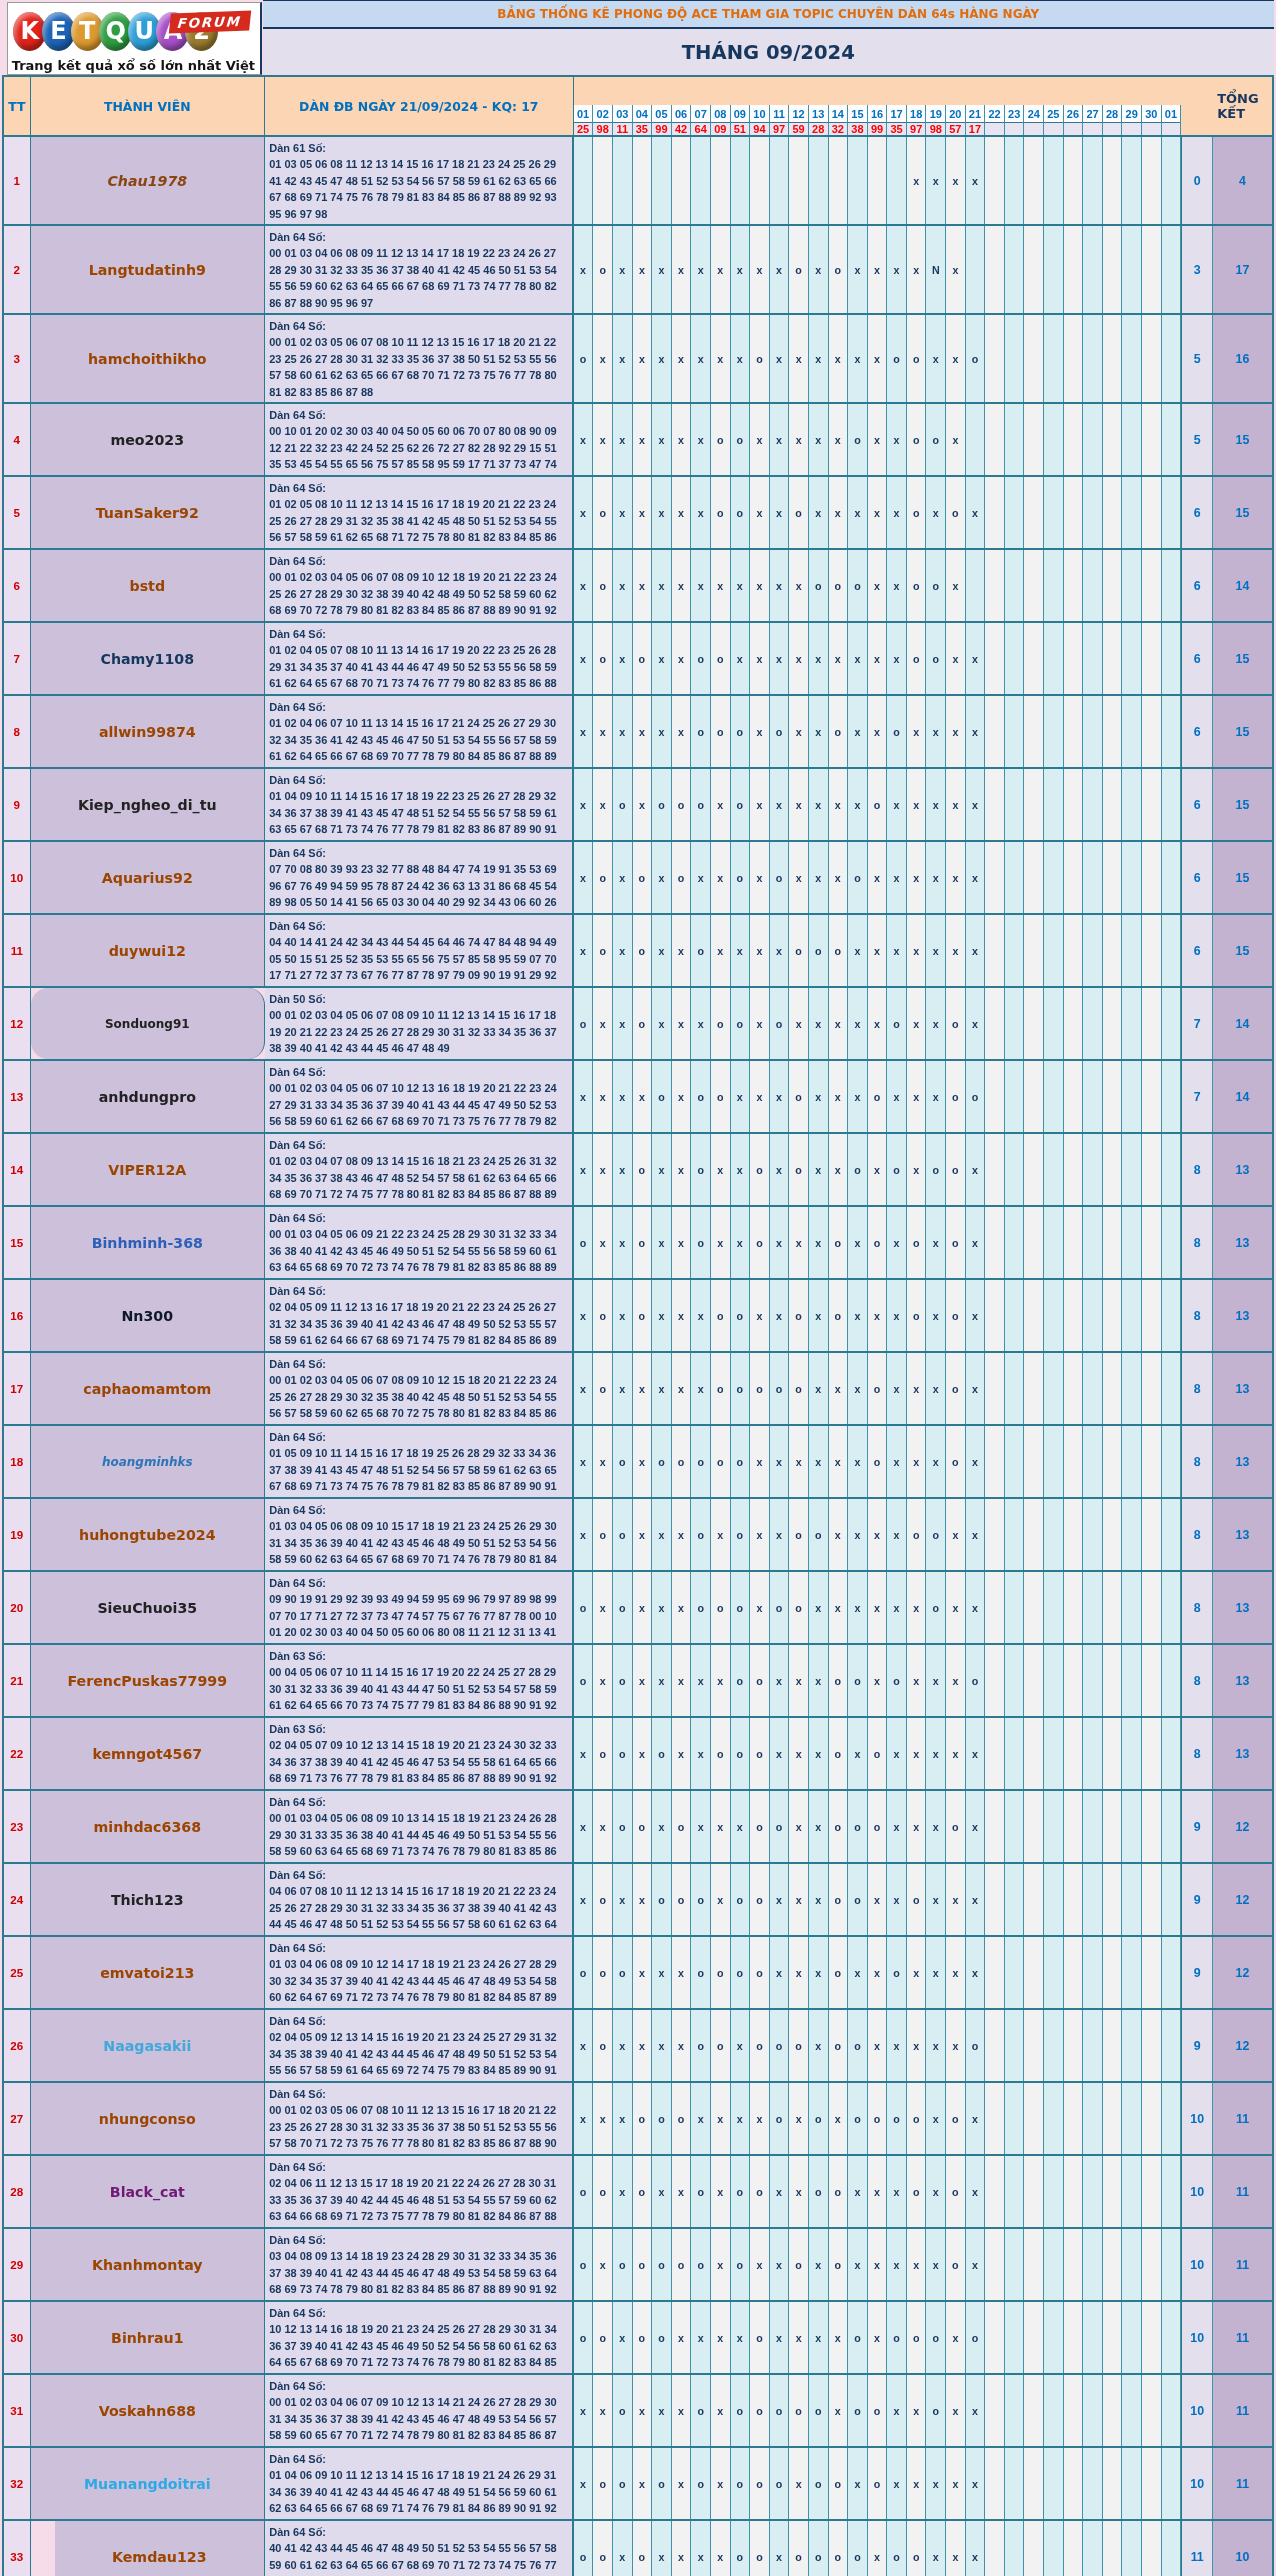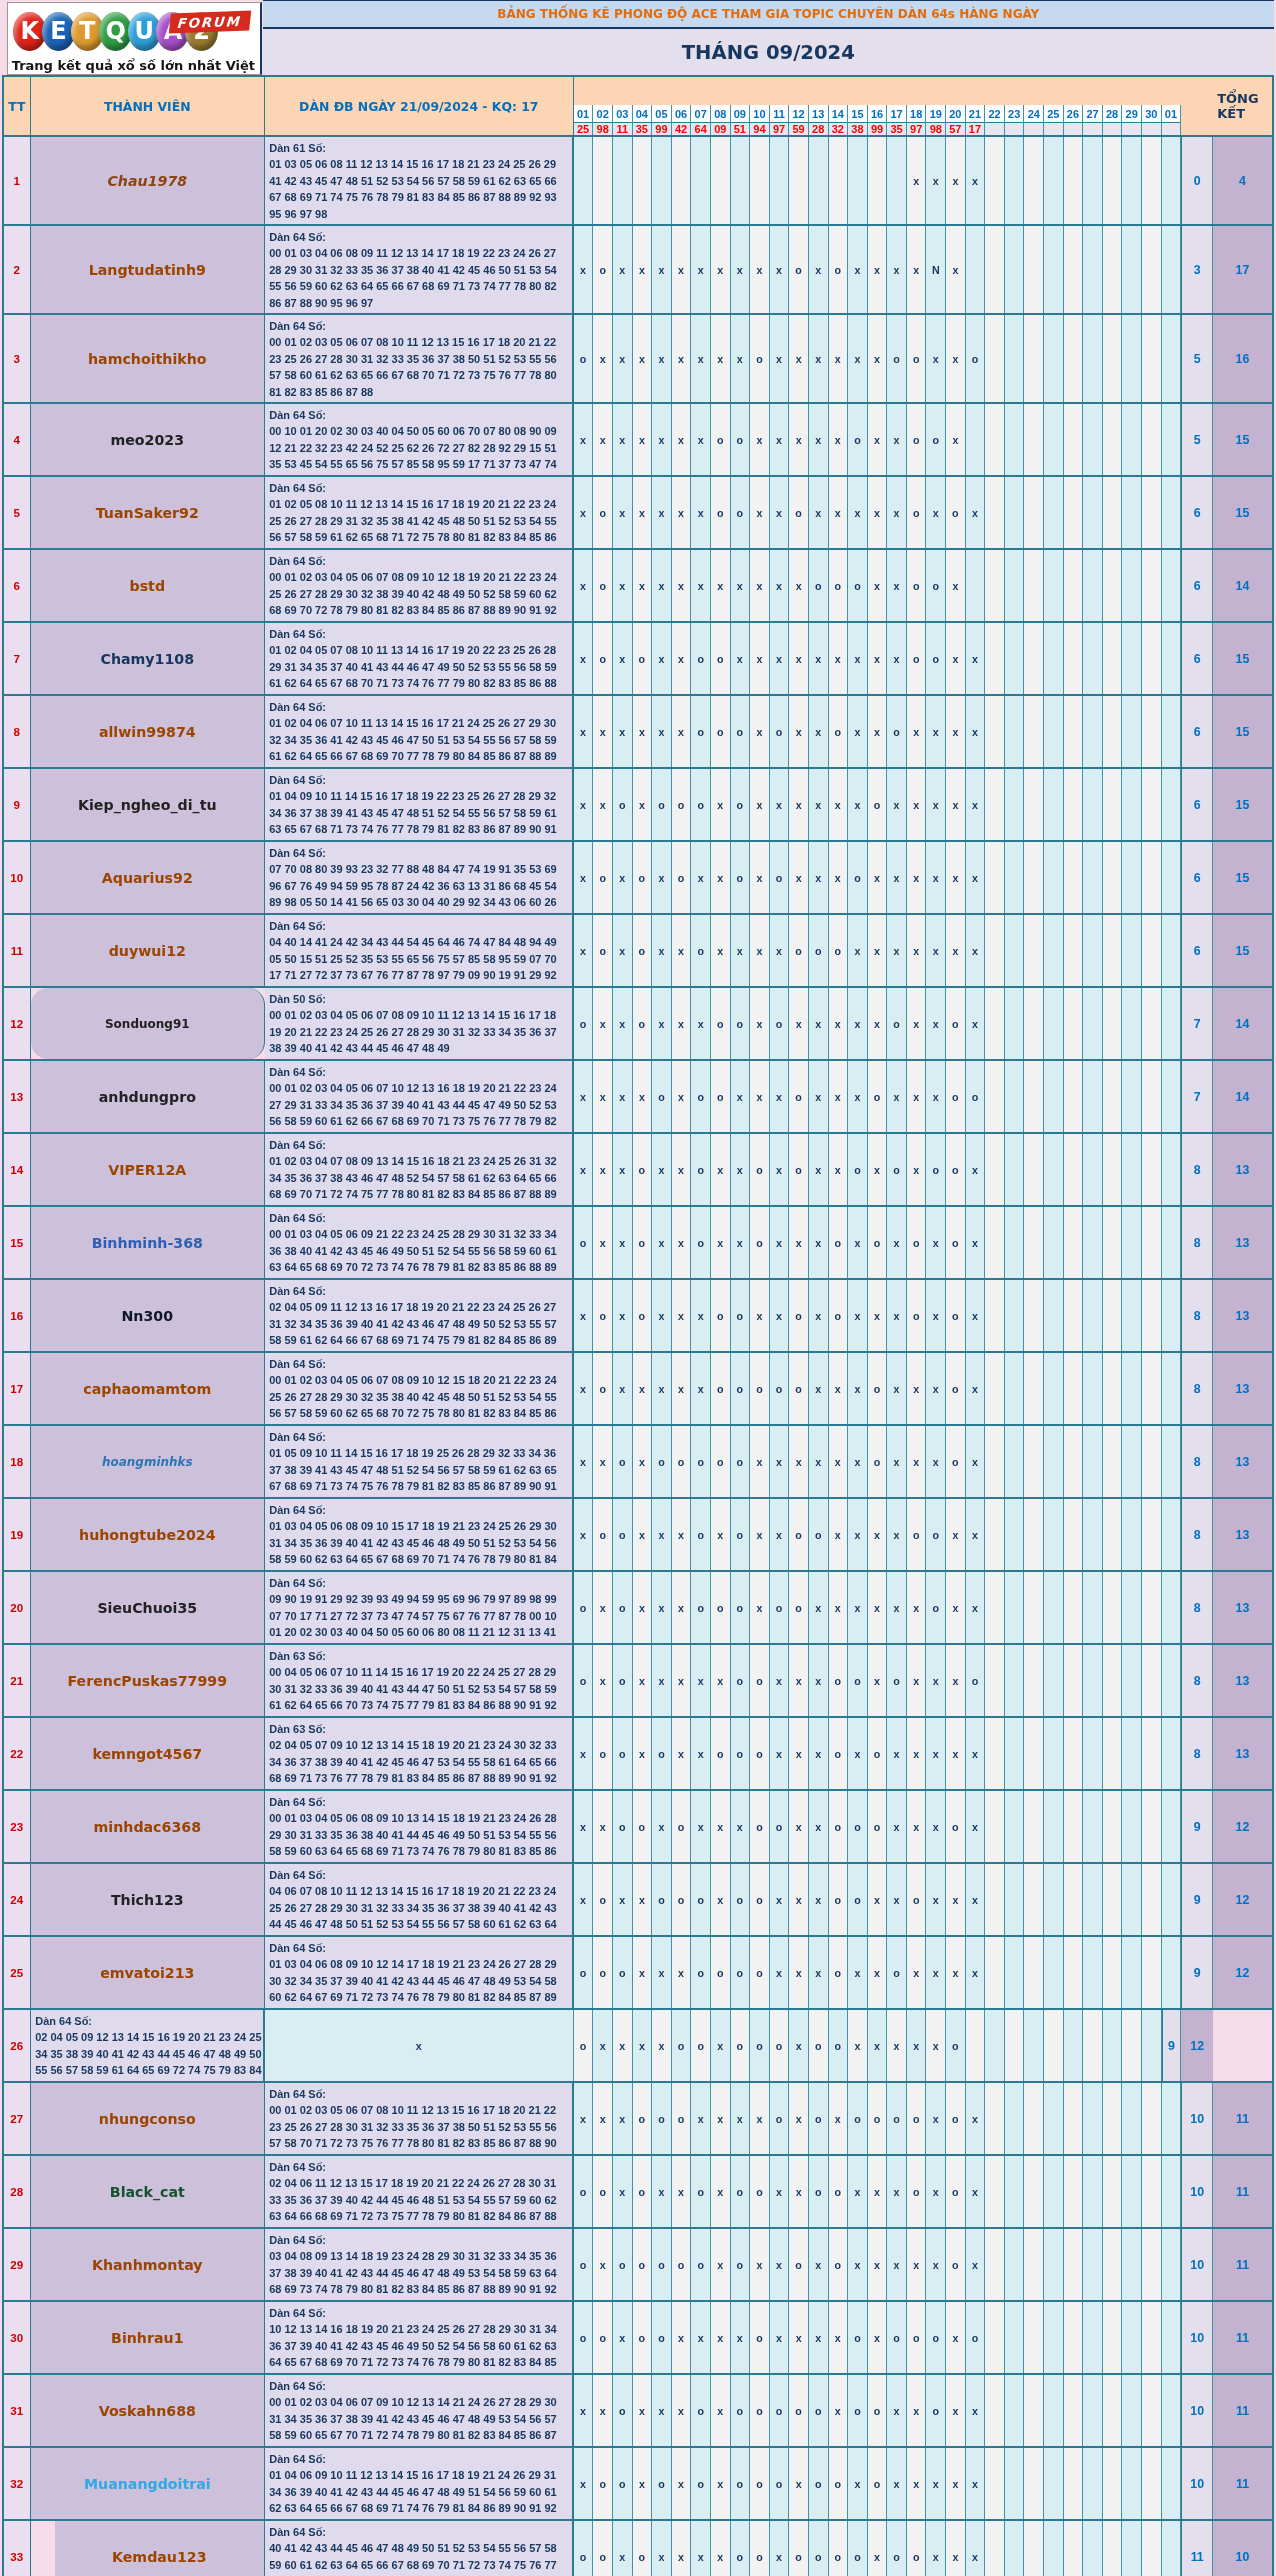--- a/index.html
+++ b/index.html
@@ -1339,20 +1339,21 @@
         <div class="cell day-cell even"></div>
         <div class="cell day-cell odd"></div>
         <div class="cell day-cell even"></div>
         <div class="cell day-cell odd"></div>
         <div class="cell day-cell even"></div>
         <div class="cell sum-o">9</div>
         <div class="cell sum-x">12</div>
       </div>
       <div class="grid-row row">
         <div class="cell tt-cell">26</div>
+        <div class="cell member-cell" style="color: rgb(65, 168, 220);">Naagasakii</div>
         <div class="cell dan-cell">
           <div>Dàn 64 Số:</div>
           <div>02 04 05 09 12 13 14 15 16 19 20 21 23 24 25 27 29 31 32</div>
           <div>34 35 38 39 40 41 42 43 44 45 46 47 48 49 50 51 52 53 54</div>
           <div>55 56 57 58 59 61 64 65 69 72 74 75 79 83 84 85 89 90 91</div>
         </div>
         <div class="cell day-cell even">x</div>
         <div class="cell day-cell odd">o</div>
         <div class="cell day-cell even">x</div>
         <div class="cell day-cell odd">x</div>
@@ -1424,21 +1425,21 @@
         <div class="cell day-cell even"></div>
         <div class="cell day-cell odd"></div>
         <div class="cell day-cell even"></div>
         <div class="cell day-cell odd"></div>
         <div class="cell day-cell even"></div>
         <div class="cell sum-o">10</div>
         <div class="cell sum-x">11</div>
       </div>
       <div class="grid-row row">
         <div class="cell tt-cell">28</div>
-        <div class="cell member-cell" style="color: #14532d;">Black_cat</div>
+        <div class="cell member-cell" style="color: #701a75;">Black_cat</div>
         <div class="cell dan-cell">
           <div>Dàn 64 Số:</div>
           <div>02 04 06 11 12 13 15 17 18 19 20 21 22 24 26 27 28 30 31</div>
           <div>33 35 36 37 39 40 42 44 45 46 48 51 53 54 55 57 59 60 62</div>
           <div>63 64 66 68 69 71 72 73 75 77 78 79 80 81 82 84 86 87 88</div>
         </div>
         <div class="cell day-cell even">o</div>
         <div class="cell day-cell odd">o</div>
         <div class="cell day-cell even">x</div>
         <div class="cell day-cell odd">o</div>

